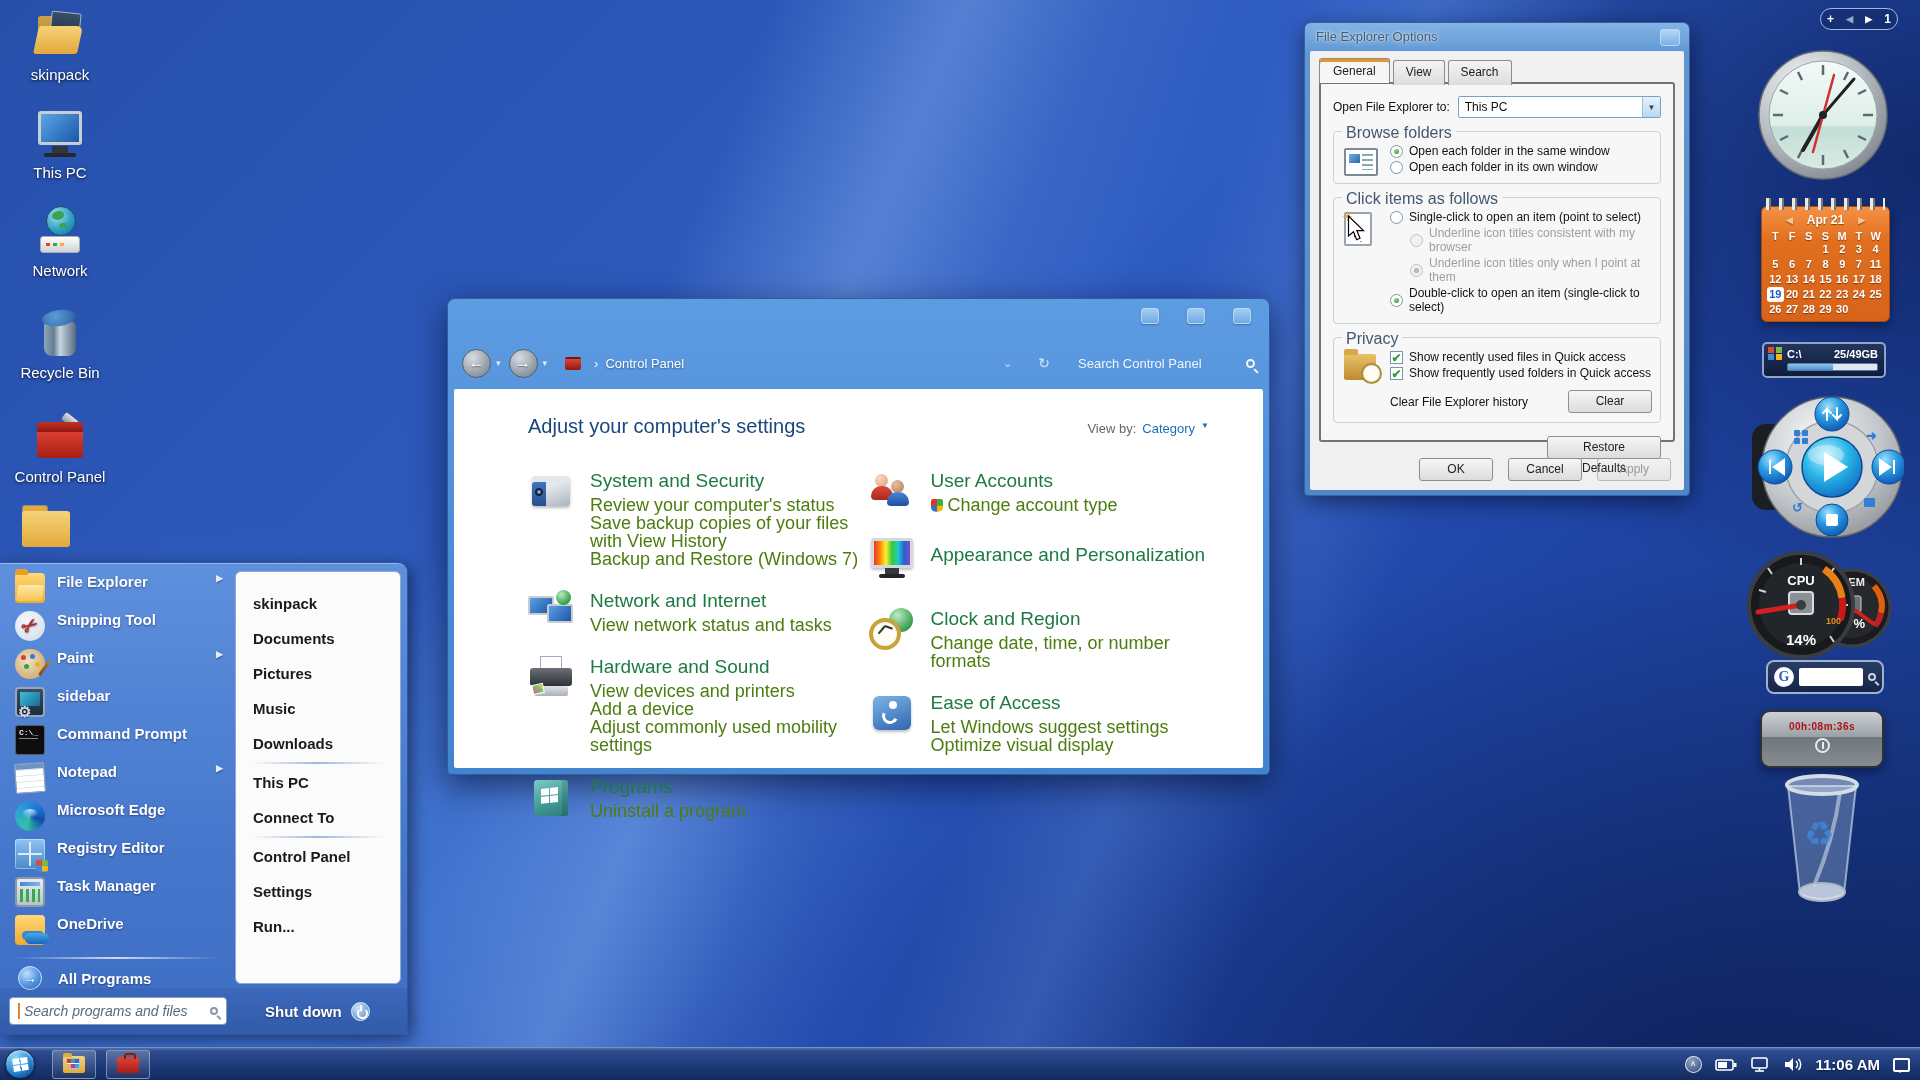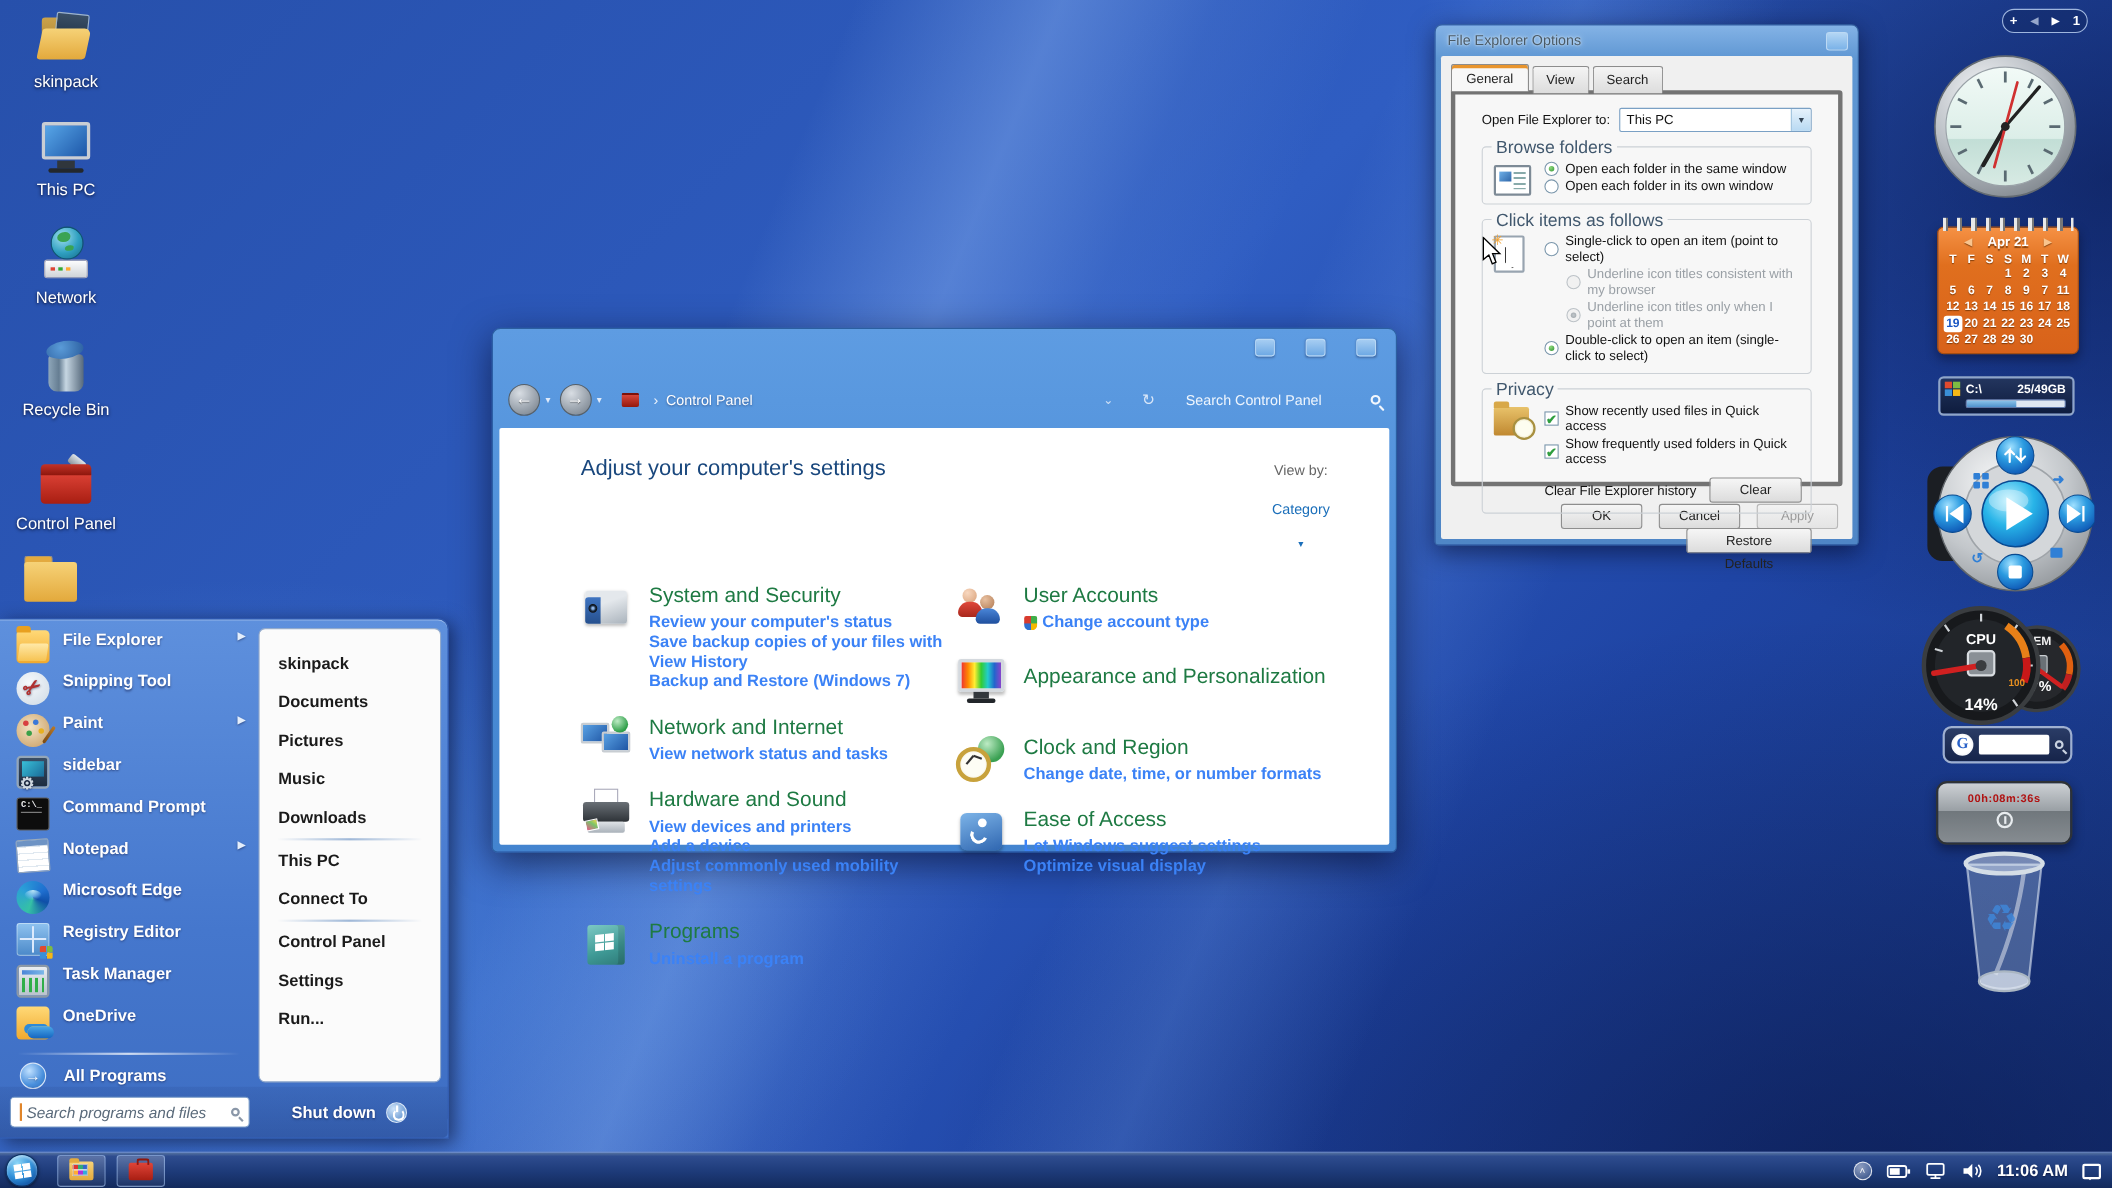--- a/index.html
+++ b/index.html
@@ -86,29 +86,29 @@
   .cs-chev{ font-size:11px; color:#cfe0f5; margin-right:26px;}
   .cs-refresh{ font-size:14px; color:#d8e6f8; margin-right:28px;}
   .cs-ph{ font-size:13px; color:#eef5fd; width:168px; }
   .mag{ width:9px; height:9px; border:2px solid #f2f7fd; border-radius:50%; position:relative; flex:none;}
   .mag::after{ content:""; position:absolute; left:7px; top:7px; width:2px; height:6px; background:#f2f7fd;
     transform:rotate(-45deg); border-radius:1px;}
   .cpw-content{ position:absolute; left:6px; right:6px; top:90px; bottom:6px; background:#fff;
     border-radius:2px; padding:26px 54px 0 74px; }
   .cp-headrow{ display:flex; align-items:baseline; }
   .cp-heading{ font-size:20px; color:#19477d; font-weight:normal; }
-  .viewby{ margin-left:auto; font-size:13px; color:#666; display:flex; align-items:center; gap:20px;flex-direction:column;}
+  .viewby{ margin-left:auto; font-size:13px; color:#666; display:flex; gap:6px;}
   .viewby .vlink{ color:#1b6fba; cursor:pointer; }
   .viewby .varrow{ font-size:8px; color:#1b6fba; }
   .cp-cols{ display:flex; margin-top:30px; }
   .cp-col{ width:50%; }
   .cat{ display:flex; gap:16px; margin-bottom:20px; }
   .cat-text{ padding-top:2px; }
   .cat-title{ font-size:19px; color:#1e7a43; margin-bottom:4px; cursor:pointer; }
-  .cat-link{ font-size:15px; color:#3b82f6; line-height:18px; cursor:pointer; display:flex; align-items:center; gap:5px;font-weight:bold;}
+  .cat-link{ font-size:18px; color:#4d7c0f; line-height:18px; cursor:pointer; display:flex; align-items:center; gap:5px;}
   .ci{ width:46px; height:46px; position:relative; flex:none; }
 
   .shield{ width:12px; height:13px; border-radius:2px 2px 5px 5px; flex:none;
     background:
       linear-gradient(90deg,#d83b2e 50%,#3fae49 50%) 0 0/100% 52% no-repeat,
       linear-gradient(90deg,#2e6fd0 50%,#f5b700 50%) 0 100%/100% 52% no-repeat; }
 
   .ci-system .boxb{ position:absolute; left:4px; top:8px; width:38px; height:30px; border-radius:3px;
     background:linear-gradient(160deg,#e4e8ec 40%,#aab3bc); box-shadow:0 2px 3px rgba(0,0,0,.25);}
   .ci-system .face{ position:absolute; left:4px; top:14px; width:14px; height:24px;
@@ -174,22 +174,22 @@
     box-shadow:0 6px 22px rgba(0,0,20,.5); }
   .dlg-title{ height:28px; line-height:28px; padding-left:11px; font-size:13px; color:#4a5a66;
     text-shadow:0 0 6px #cfe6fa, 0 0 2px #eaf4ff; }
   .dlg-close{ position:absolute; right:9px; top:6px; width:20px; height:17px; border-radius:3px;
     border:1px solid #bcd9f4; background:linear-gradient(#b4d6f4,#7ab2e8); }
   .dlg-body{ position:absolute; left:5px; right:5px; top:28px; bottom:5px; background:#f0f0f0; border-radius:2px; }
   .tabs{ display:flex; padding:7px 0 0 9px; position:relative; z-index:2; }
   .tab{ font-size:12px; padding:4px 12px 3px; margin-right:3px; border:1px solid #8c8c8c; border-bottom:none;
     border-radius:3px 3px 0 0; background:linear-gradient(#f4f4f4,#dcdcdc); color:#222; position:relative; top:2px; }
   .tab.active{ background:#f7f7f7; box-shadow:inset 0 3px 0 #e8942c; top:0; padding:5px 13px 5px; z-index:3; }
-  .tab-panel{ margin:-1px 9px 0 9px; border:4px solid #737373; border-radius:0 3px 3px 3px;
-    background:#f7f7f7; padding:12px 24px 8px; height:360px; position:relative; z-index:1; }
+  .tab-panel{ margin:-1px 9px 0 9px; border:2px solid #737373; border-radius:0 3px 3px 3px;
+    background:#f7f7f7; padding:12px 12px 8px; height:360px; position:relative; z-index:1; }
   .row-open{ display:flex; align-items:center; font-size:12px; color:#111; }
   .combo{ display:flex; flex:1; margin-left:8px; height:22px; border:1px solid #7aa0c4; background:#fff;
     border-radius:2px; align-items:center; overflow:hidden; }
   .combo-val{ flex:1; padding:0 6px; font-size:12px; color:#111; }
   .combo-btn{ width:18px; height:100%; border-left:1px solid #9cc0dd; font-size:8px; color:#345;
     background:linear-gradient(#e6f2fc,#b8d9f2); display:flex; align-items:center; justify-content:center; }
   .grp{ position:relative; border:1px solid #ccd1d6; border-radius:4px; margin-top:13px;
     padding:12px 8px 9px 10px; display:flex; gap:10px; }
   .grp-legend{ position:absolute; top:-8px; left:8px; background:#f7f7f7; padding:0 4px;
     font-size:16px; color:#41586e; }

